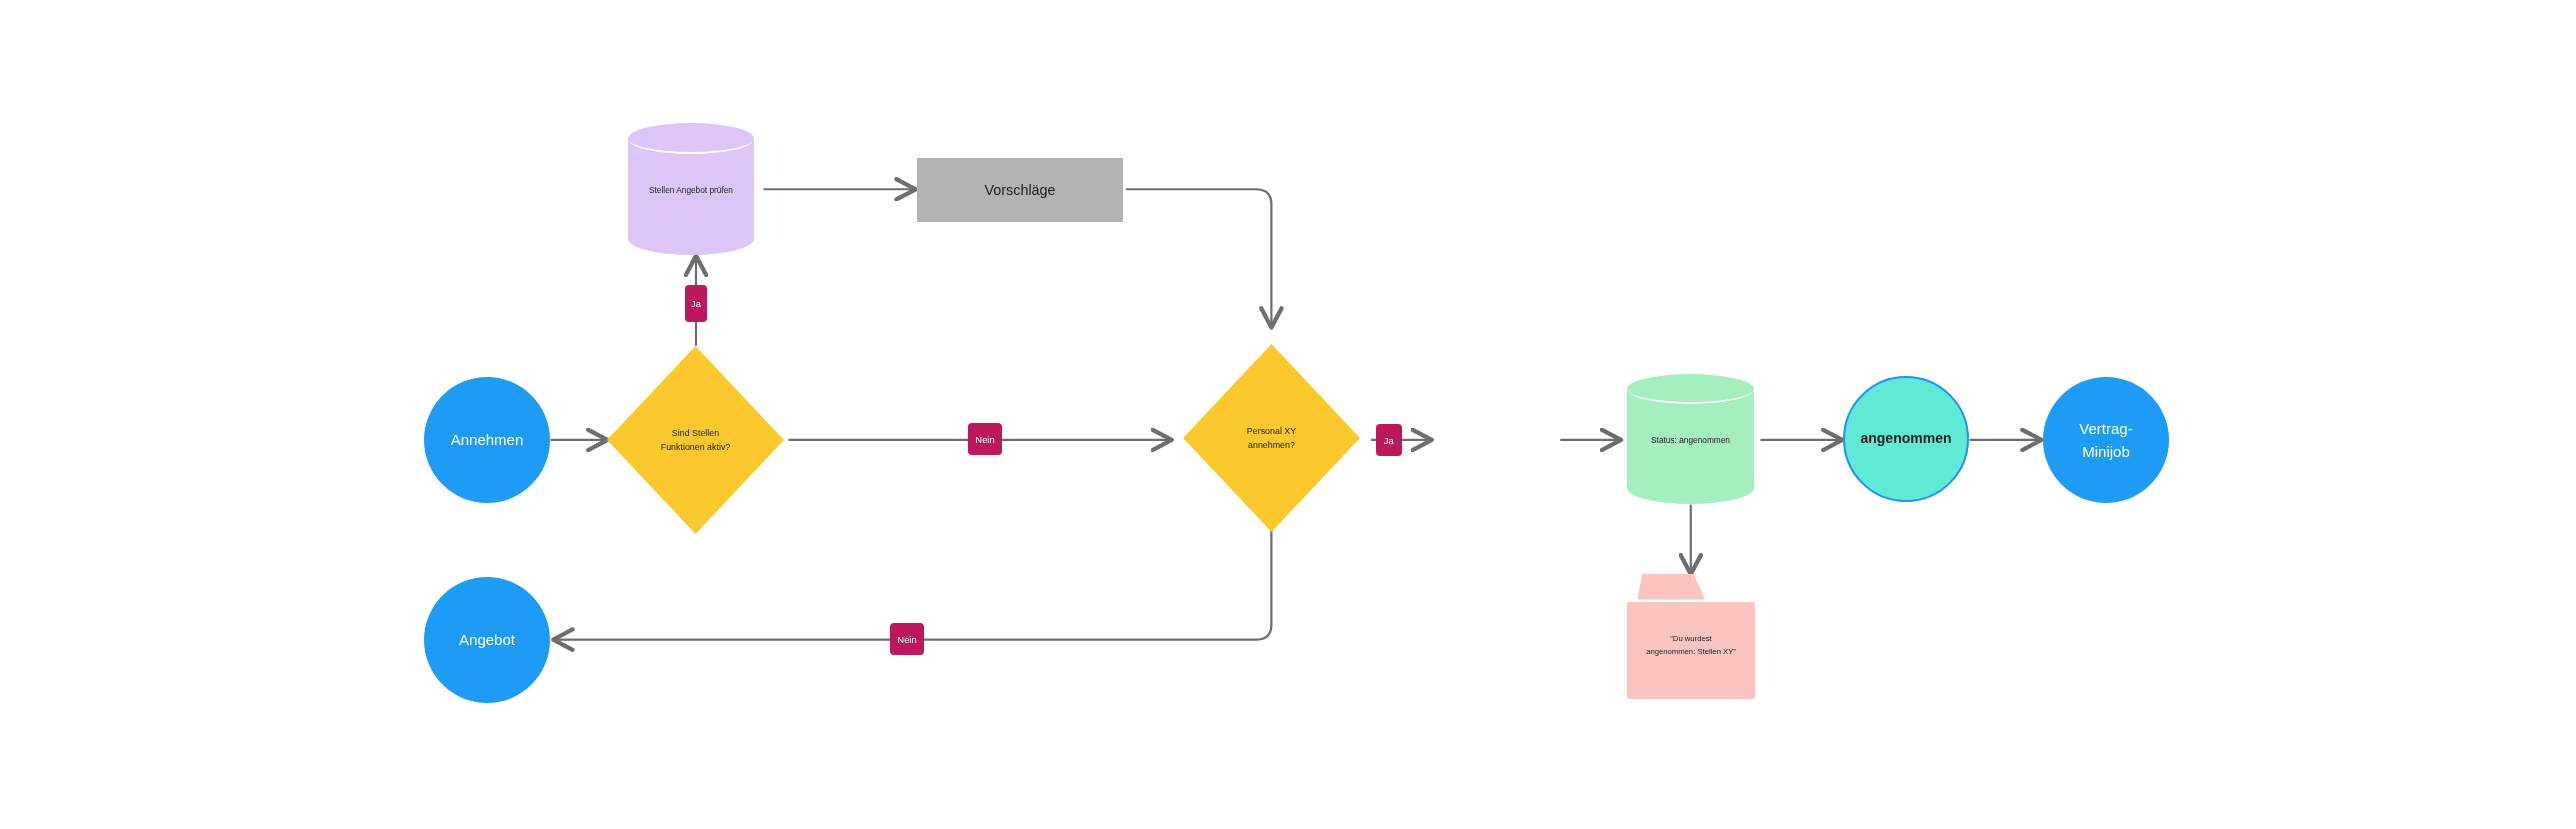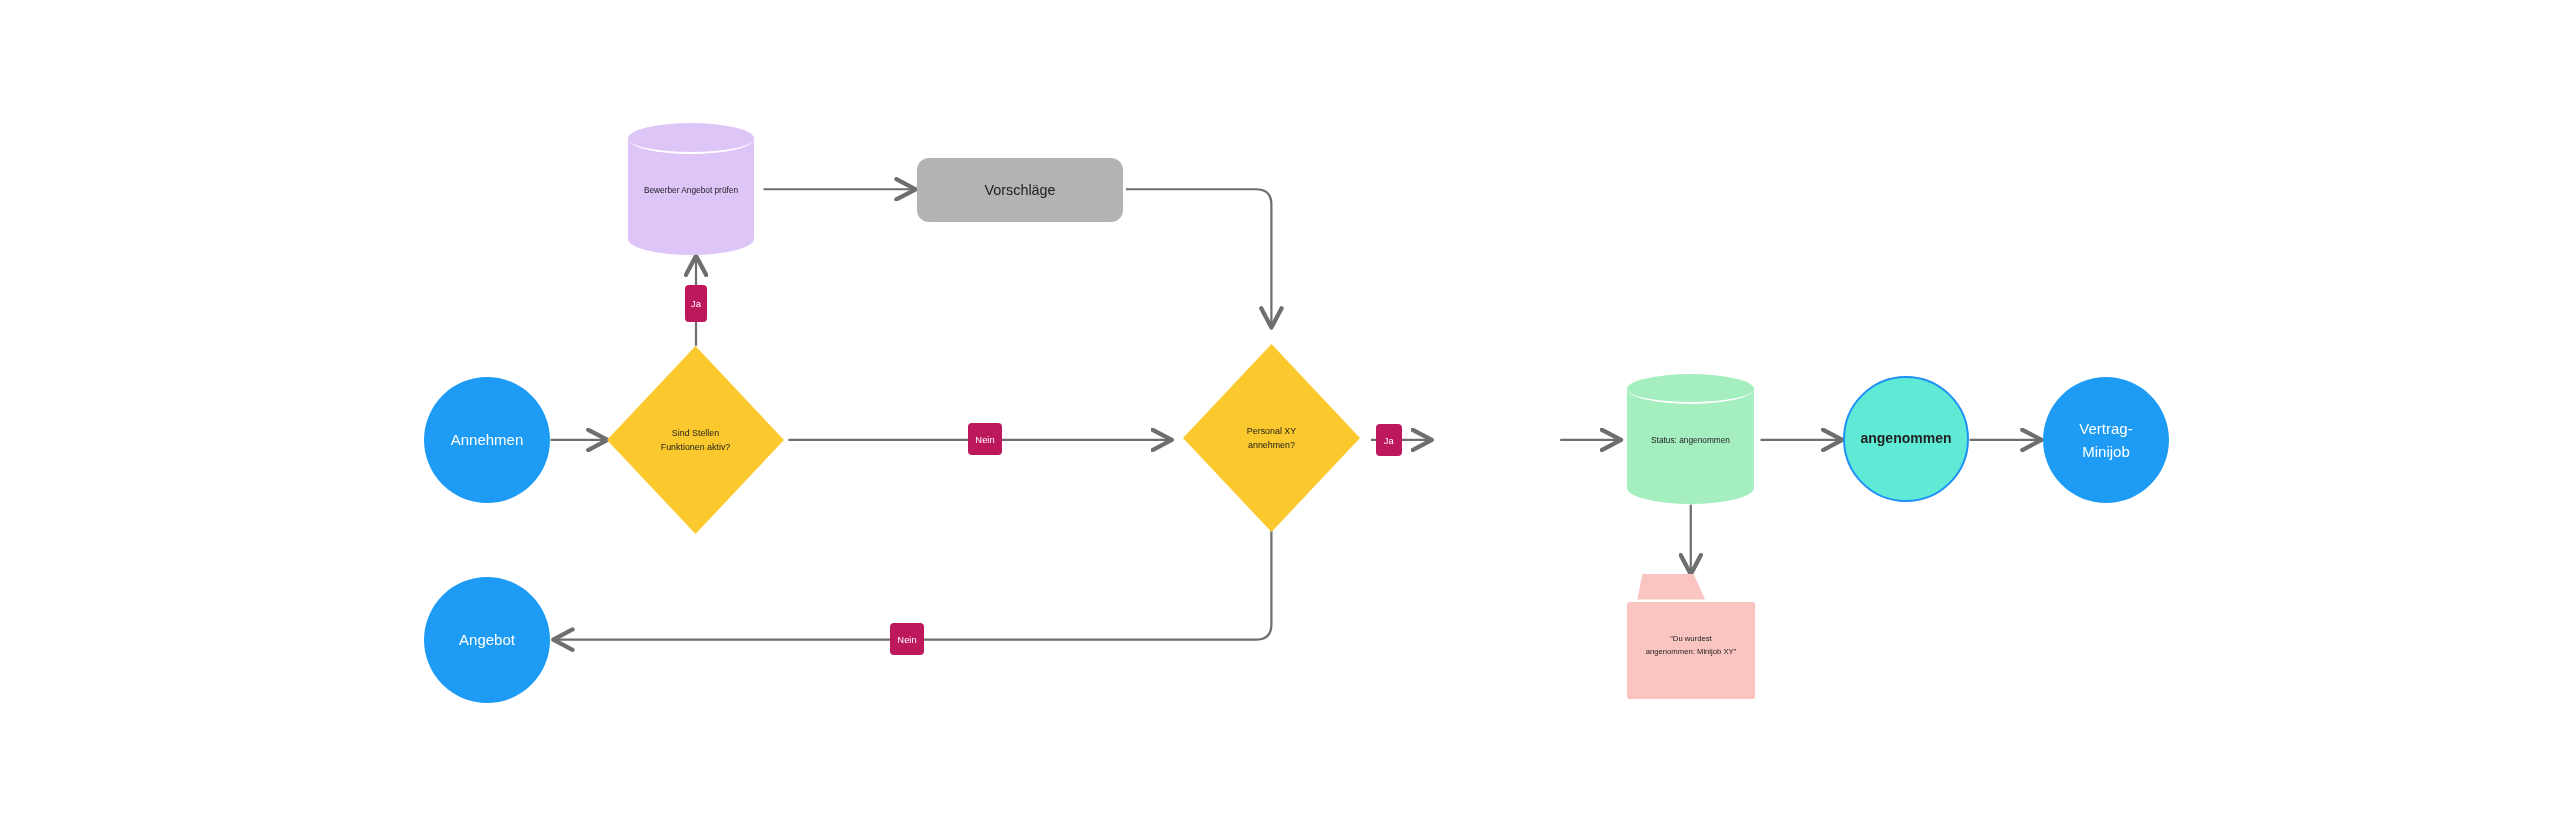--- a/index.html
+++ b/index.html
@@ -74,21 +74,21 @@
     justify-content: center;
     text-align: center;
     color: #1d1d1d;
     line-height: 1.6;
     white-space: pre-line;
   }
 
   
   .process-box {
     background: #B3B3B3;
-    border-radius: 12px;
+    border-radius: 1px;
     color: #1d1d1d;
   }
 
   
   .cylinder {
     position: absolute;
   }
   .cyl-body {
     position: absolute;
     left: 0;
@@ -198,21 +198,21 @@
 
   <div class="diamond-wrap" style="left:607px; top:346px; width:177px; height:188px;">
     <div class="diamond-shape" style="clip-path: polygon(50% 0%, 100% 50%, 50% 100%, 0% 50%);"></div>
     <div class="diamond-text" style="font-size:8.9px;">Sind Stellen
 Funktionen aktiv?</div>
   </div>
 
   <div class="cylinder" style="left:628px; top:123px; width:126px; height:132px;">
     <div class="cyl-body" style="top:15.5px; height:116px; background:#DEC5F8;"></div>
     <div class="cyl-top" style="top:0px; height:31px; background:#DEC5F8;"></div>
-    <div class="cyl-label" style="top:62px; font-size:8.3px;">Bewerber Angebot prüfen</div>
+    <div class="cyl-label" style="top:62px; font-size:8.3px;">Stellen Angebot prüfen</div>
   </div>
 
   <div class="node process-box" style="left:917px; top:158px; width:206px; height:64px; font-size:14.4px;">
     <span class="node-label">Vorschläge</span>
   </div>
 
   <div class="diamond-wrap" style="left:1183px; top:344px; width:177px; height:188px;">
     <div class="diamond-shape" style="clip-path: polygon(50% 0%, 100% 50%, 50% 100%, 0% 50%);"></div>
     <div class="diamond-text" style="font-size:8.9px;">Personal XY
 annehmen?</div>
@@ -222,21 +222,21 @@
   <div class="cylinder" style="left:1627px; top:374px; width:127px; height:131px;">
     <div class="cyl-body" style="top:14.4px; height:116px; background:#A4EEBF;"></div>
     <div class="cyl-top" style="top:0px; height:30px; background:#A4EEBF;"></div>
     <div class="cyl-label" style="top:61px; font-size:8.3px;">Status: angenommen</div>
   </div>
 
   <div class="note-wrap" style="left:1627px; top:574px; width:128px; height:125px;">
     <div class="note-cap" style="height:25.5px; clip-path: polygon(12% 0%, 52% 0%, 61% 100%, 8% 100%);"></div>
     <div class="note-body" style="top:28px; height:97px;"></div>
     <div class="note-text" style="top:58px; font-size:7.7px;">“Du wurdest
-angenommen: Minijob XY”</div>
+angenommen: Stellen XY”</div>
   </div>
 
   <div class="node ellipse-outline" style="left:1843px; top:376px; width:126px; height:126px; font-size:14px;">
     <span class="node-label">angenommen</span>
   </div>
 
   <div class="node ellipse-filled" style="left:2043px; top:377px; width:126px; height:126px; font-size:15px; line-height:1.35;">
     <span class="node-label">Vertrag-
 Minijob</span>
   </div>

